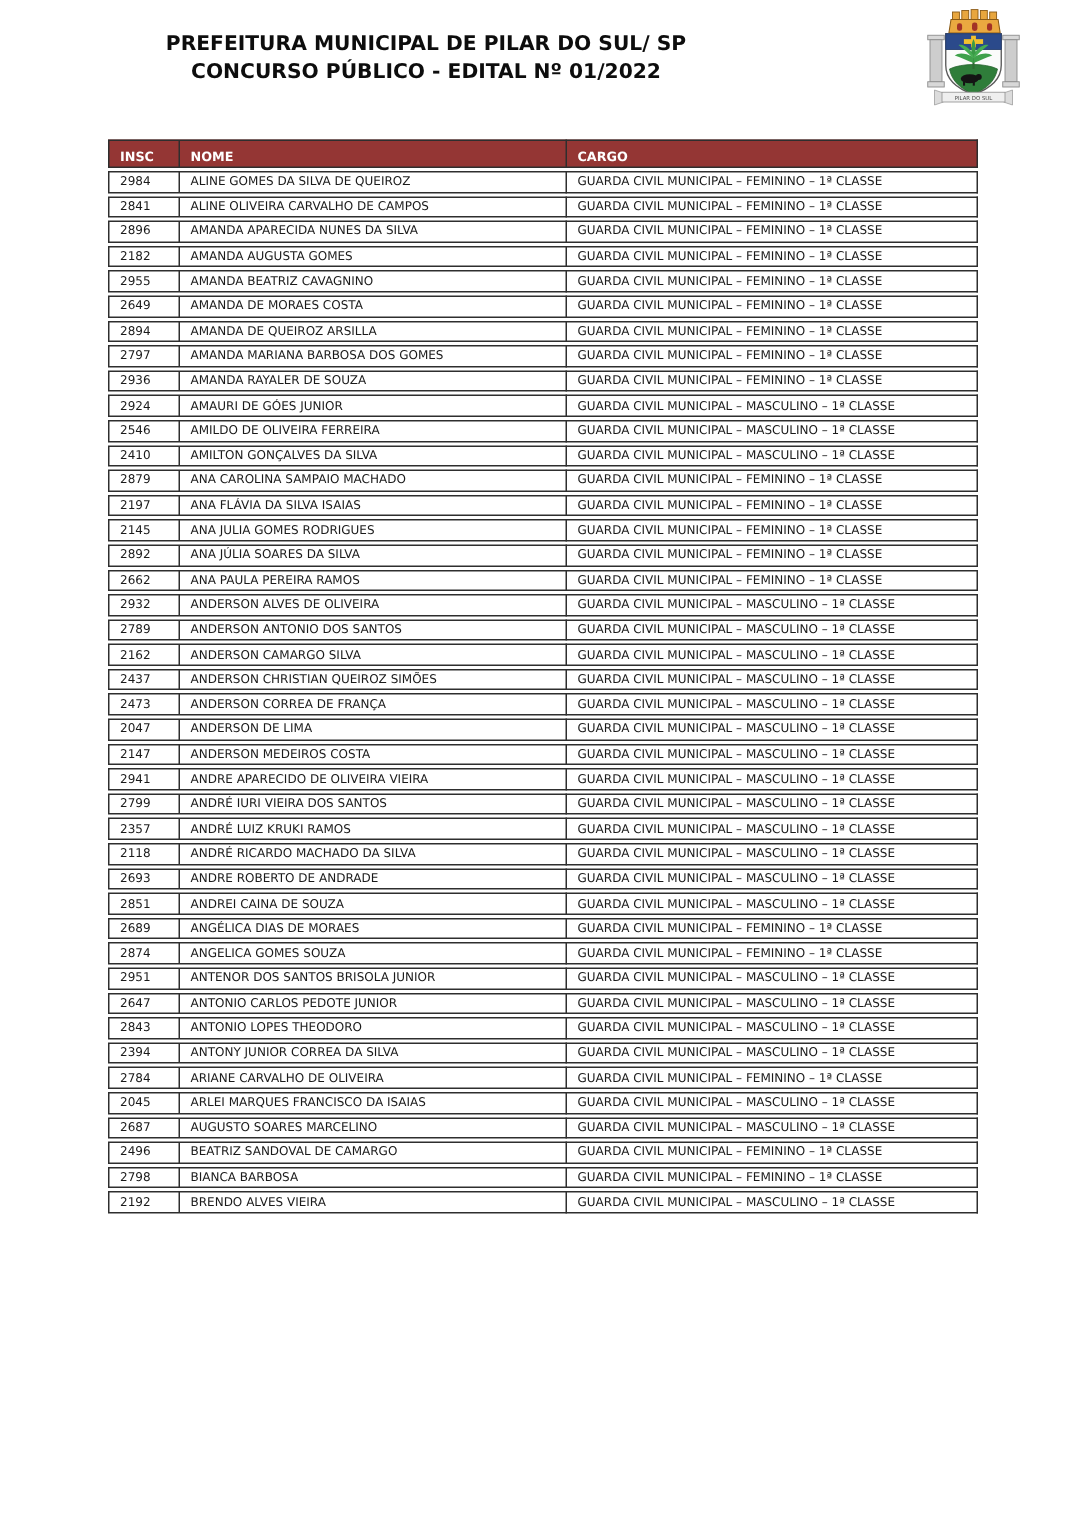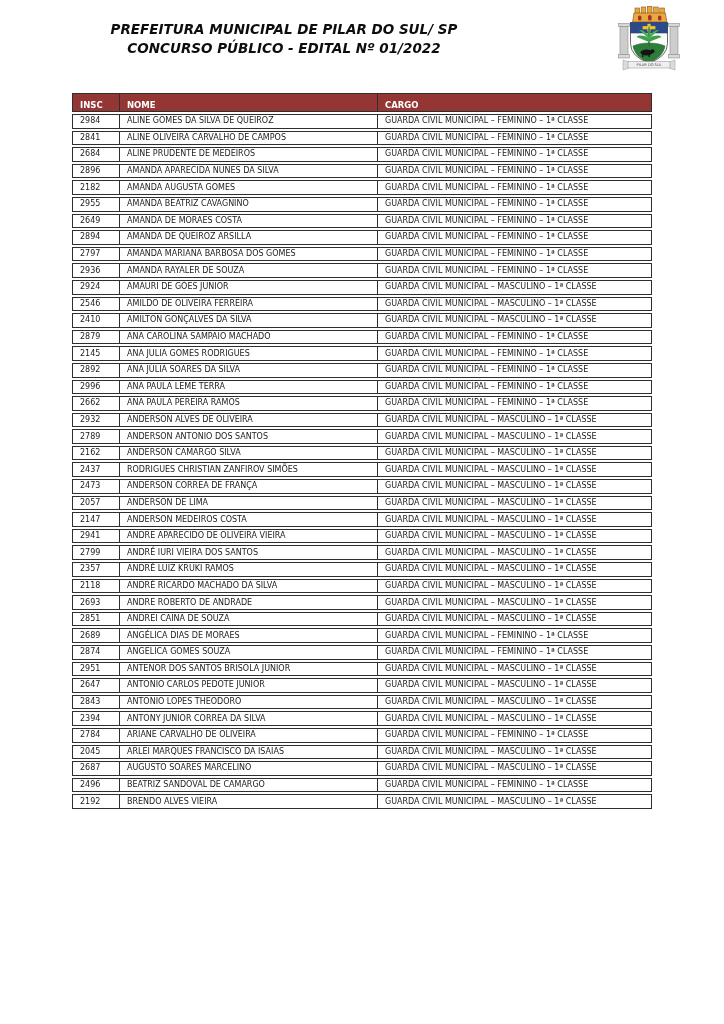--- a/index.html
+++ b/index.html
@@ -13,21 +13,20 @@
   body{
     font-family:"DejaVu Sans","Liberation Sans",sans-serif;
     color:var(--body-text);
     position:relative;
   }
   .doc-header{
     position:absolute;
     top:20px; left:0; width:624px;
     text-align:center;
     padding-right:56px; 
-    font-style:italic;
   }
   .doc-header .title-line{
     font-size:13.5px;
     font-weight:bold;
     line-height:19px;
     color:#0d0d0d;
     letter-spacing:0;
   }
   .crest{
     position:absolute;
@@ -155,25 +154,20 @@
         <td>2984</td>
         <td>ALINE GOMES DA SILVA DE QUEIROZ</td>
         <td>GUARDA CIVIL MUNICIPAL – FEMININO – 1ª CLASSE</td>
       </tr>
       <tr>
         <td>2841</td>
         <td>ALINE OLIVEIRA CARVALHO DE CAMPOS</td>
         <td>GUARDA CIVIL MUNICIPAL – FEMININO – 1ª CLASSE</td>
       </tr>
       <tr>
-        <td>2684</td>
-        <td>ALINE PRUDENTE DE MEDEIROS</td>
-        <td>GUARDA CIVIL MUNICIPAL – FEMININO – 1ª CLASSE</td>
-      </tr>
-      <tr>
         <td>2896</td>
         <td>AMANDA APARECIDA NUNES DA SILVA</td>
         <td>GUARDA CIVIL MUNICIPAL – FEMININO – 1ª CLASSE</td>
       </tr>
       <tr>
         <td>2182</td>
         <td>AMANDA AUGUSTA GOMES</td>
         <td>GUARDA CIVIL MUNICIPAL – FEMININO – 1ª CLASSE</td>
       </tr>
       <tr>
@@ -215,35 +209,35 @@
         <td>2410</td>
         <td>AMILTON GONÇALVES DA SILVA</td>
         <td>GUARDA CIVIL MUNICIPAL – MASCULINO – 1ª CLASSE</td>
       </tr>
       <tr>
         <td>2879</td>
         <td>ANA CAROLINA SAMPAIO MACHADO</td>
         <td>GUARDA CIVIL MUNICIPAL – FEMININO – 1ª CLASSE</td>
       </tr>
       <tr>
+        <td>2197</td>
+        <td>ANA FLÁVIA DA SILVA ISAIAS</td>
+        <td>GUARDA CIVIL MUNICIPAL – FEMININO – 1ª CLASSE</td>
+      </tr>
+      <tr>
         <td>2145</td>
         <td>ANA JULIA GOMES RODRIGUES</td>
         <td>GUARDA CIVIL MUNICIPAL – FEMININO – 1ª CLASSE</td>
       </tr>
       <tr>
         <td>2892</td>
         <td>ANA JÚLIA SOARES DA SILVA</td>
         <td>GUARDA CIVIL MUNICIPAL – FEMININO – 1ª CLASSE</td>
       </tr>
       <tr>
-        <td>2996</td>
-        <td>ANA PAULA LEME TERRA</td>
-        <td>GUARDA CIVIL MUNICIPAL – FEMININO – 1ª CLASSE</td>
-      </tr>
-      <tr>
         <td>2662</td>
         <td>ANA PAULA PEREIRA RAMOS</td>
         <td>GUARDA CIVIL MUNICIPAL – FEMININO – 1ª CLASSE</td>
       </tr>
       <tr>
         <td>2932</td>
         <td>ANDERSON ALVES DE OLIVEIRA</td>
         <td>GUARDA CIVIL MUNICIPAL – MASCULINO – 1ª CLASSE</td>
       </tr>
       <tr>
@@ -251,30 +245,30 @@
         <td>ANDERSON ANTONIO DOS SANTOS</td>
         <td>GUARDA CIVIL MUNICIPAL – MASCULINO – 1ª CLASSE</td>
       </tr>
       <tr>
         <td>2162</td>
         <td>ANDERSON CAMARGO SILVA</td>
         <td>GUARDA CIVIL MUNICIPAL – MASCULINO – 1ª CLASSE</td>
       </tr>
       <tr>
         <td>2437</td>
-        <td>RODRIGUES CHRISTIAN ZANFIROV SIMÕES</td>
+        <td>ANDERSON CHRISTIAN QUEIROZ SIMÕES</td>
         <td>GUARDA CIVIL MUNICIPAL – MASCULINO – 1ª CLASSE</td>
       </tr>
       <tr>
         <td>2473</td>
         <td>ANDERSON CORREA DE FRANÇA</td>
         <td>GUARDA CIVIL MUNICIPAL – MASCULINO – 1ª CLASSE</td>
       </tr>
       <tr>
-        <td>2057</td>
+        <td>2047</td>
         <td>ANDERSON DE LIMA</td>
         <td>GUARDA CIVIL MUNICIPAL – MASCULINO – 1ª CLASSE</td>
       </tr>
       <tr>
         <td>2147</td>
         <td>ANDERSON MEDEIROS COSTA</td>
         <td>GUARDA CIVIL MUNICIPAL – MASCULINO – 1ª CLASSE</td>
       </tr>
       <tr>
         <td>2941</td>
@@ -350,18 +344,23 @@
         <td>2687</td>
         <td>AUGUSTO SOARES MARCELINO</td>
         <td>GUARDA CIVIL MUNICIPAL – MASCULINO – 1ª CLASSE</td>
       </tr>
       <tr>
         <td>2496</td>
         <td>BEATRIZ SANDOVAL DE CAMARGO</td>
         <td>GUARDA CIVIL MUNICIPAL – FEMININO – 1ª CLASSE</td>
       </tr>
       <tr>
+        <td>2798</td>
+        <td>BIANCA BARBOSA</td>
+        <td>GUARDA CIVIL MUNICIPAL – FEMININO – 1ª CLASSE</td>
+      </tr>
+      <tr>
         <td>2192</td>
         <td>BRENDO ALVES VIEIRA</td>
         <td>GUARDA CIVIL MUNICIPAL – MASCULINO – 1ª CLASSE</td>
       </tr>
     </tbody>
 </table>
 
 </body></html>

